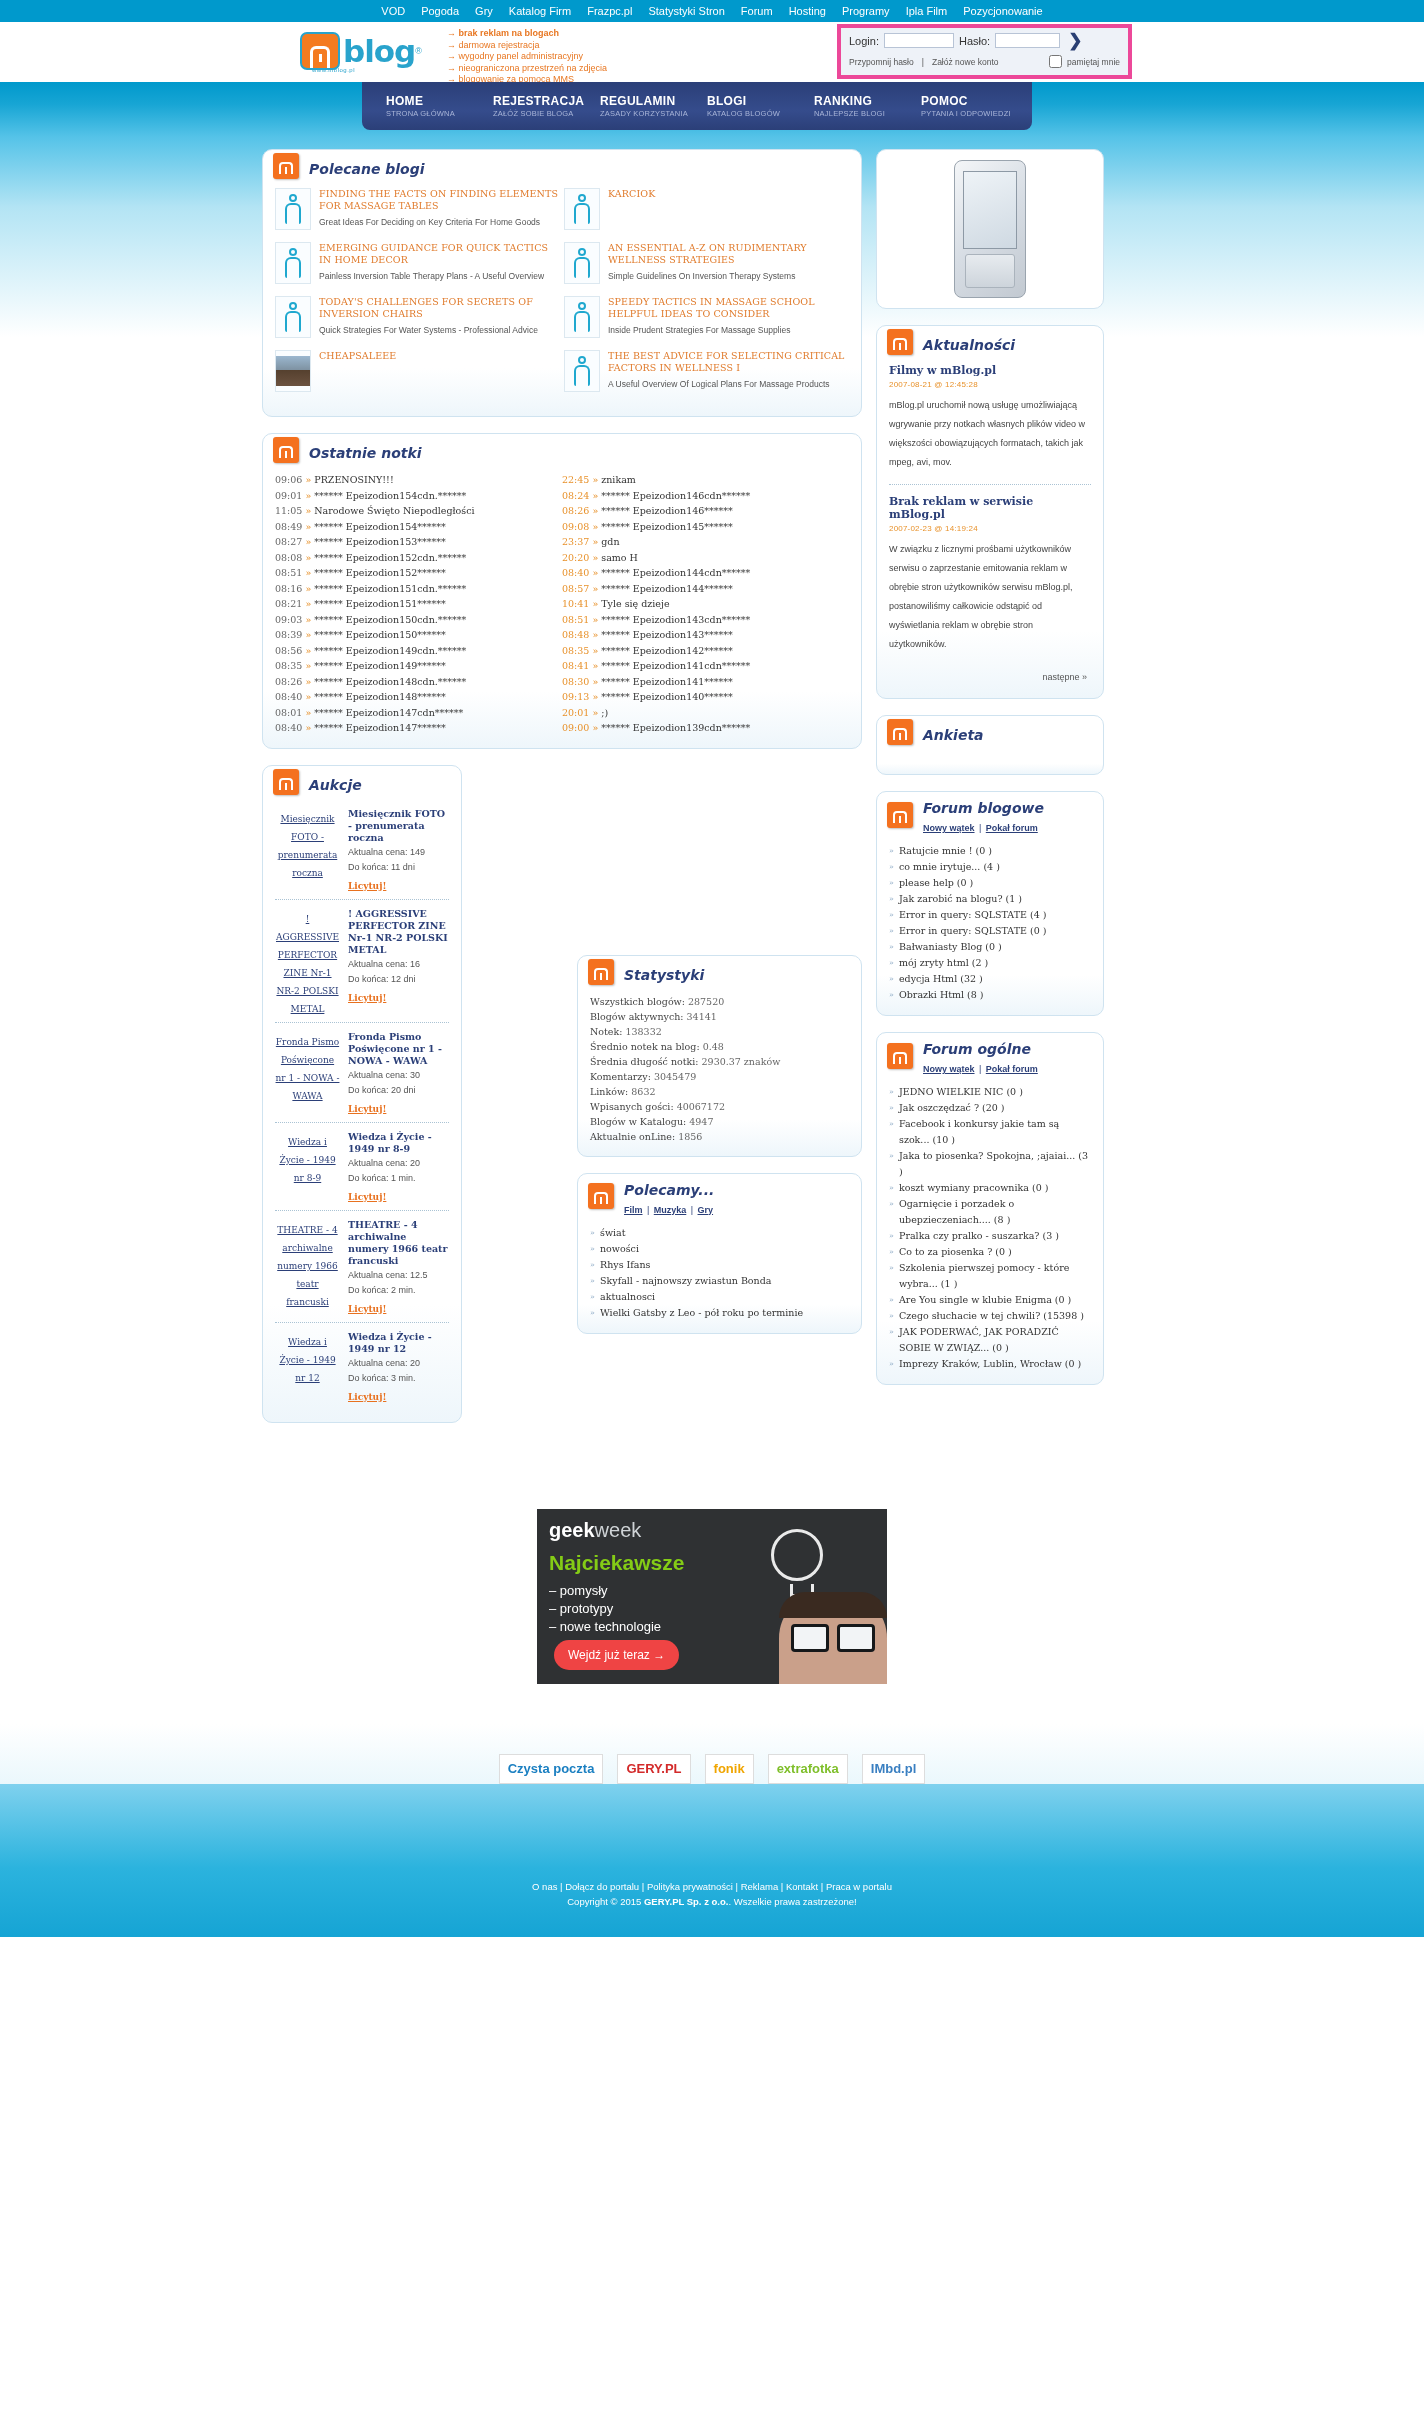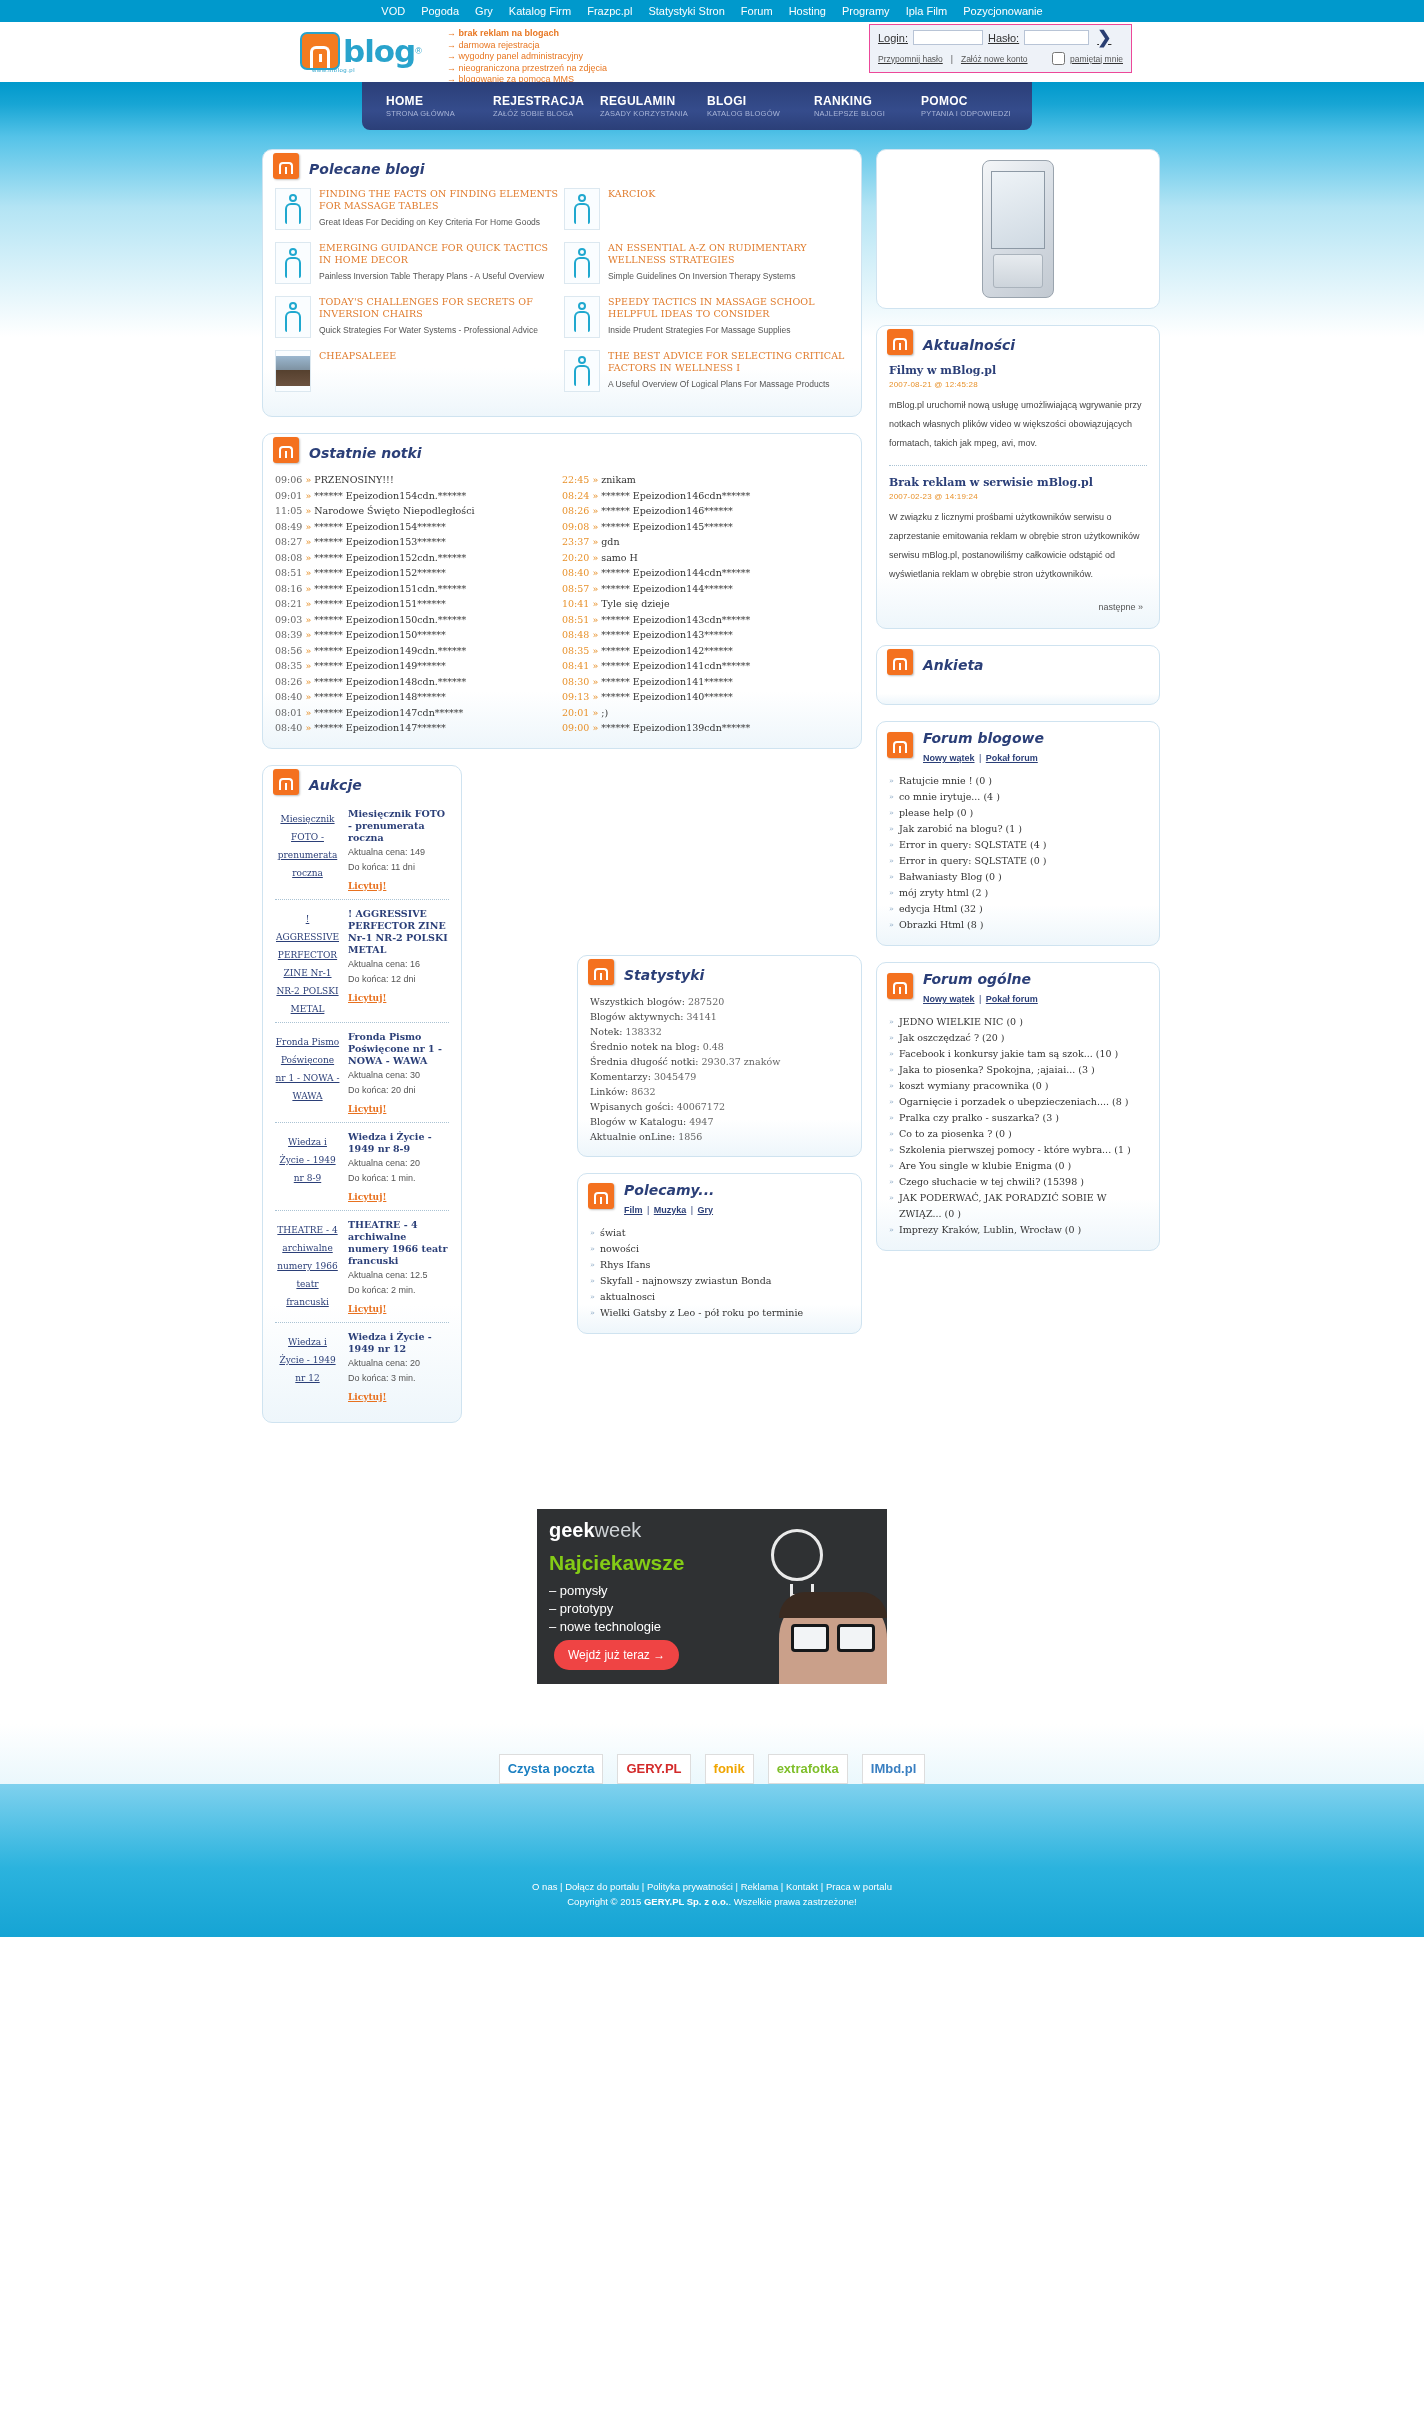--- a/index.html
+++ b/index.html
@@ -85,25 +85,24 @@
     font-size:9px;
     line-height:11.5px;
     color:#e87722;
   }
   .bullets div:first-child { font-weight:bold; }
   .bullets .arrow { color:#e87722; }
 
   .loginbox {
     position:absolute;
     right:0; top:2px;
-    width:263px;
+    width:295px;
     background:#eef2f8;
-    border:1px solid #ec4899;
+    border:4px solid #ec4899;
     padding:5px 8px 4px 8px;
-    text-decoration:underline;
   }
   .loginrow { display:flex; align-items:center; gap:5px; }
   .loginrow label { font-size:11px; color:#333; }
   .loginrow input[type=text], .loginrow input[type=password] {
     border:1px solid #b8c4d6;
     height:15px; font-size:11px;
     background:#fff; padding:0 2px;
     font-family:"Liberation Sans", sans-serif;
   }
   .login-user { width:70px; }
@@ -168,21 +167,21 @@
   }
   .page {
     width:900px;
     margin:0 auto;
     padding-top:12px;
     display:flex;
     gap:14px;
     align-items:flex-start;
   }
   .colmain { width:600px; }
-  .colside { width:284px; }
+  .colside { width:228px; }
 
   
   .panel {
     background:#ffffff;
     border:1px solid #cfe3f0;
     border-radius:10px;
     position:relative;
     margin-bottom:16px;
     background:linear-gradient(to bottom,#ffffff 0%,#ffffff 82%,#eef6fb 100%);
   }

